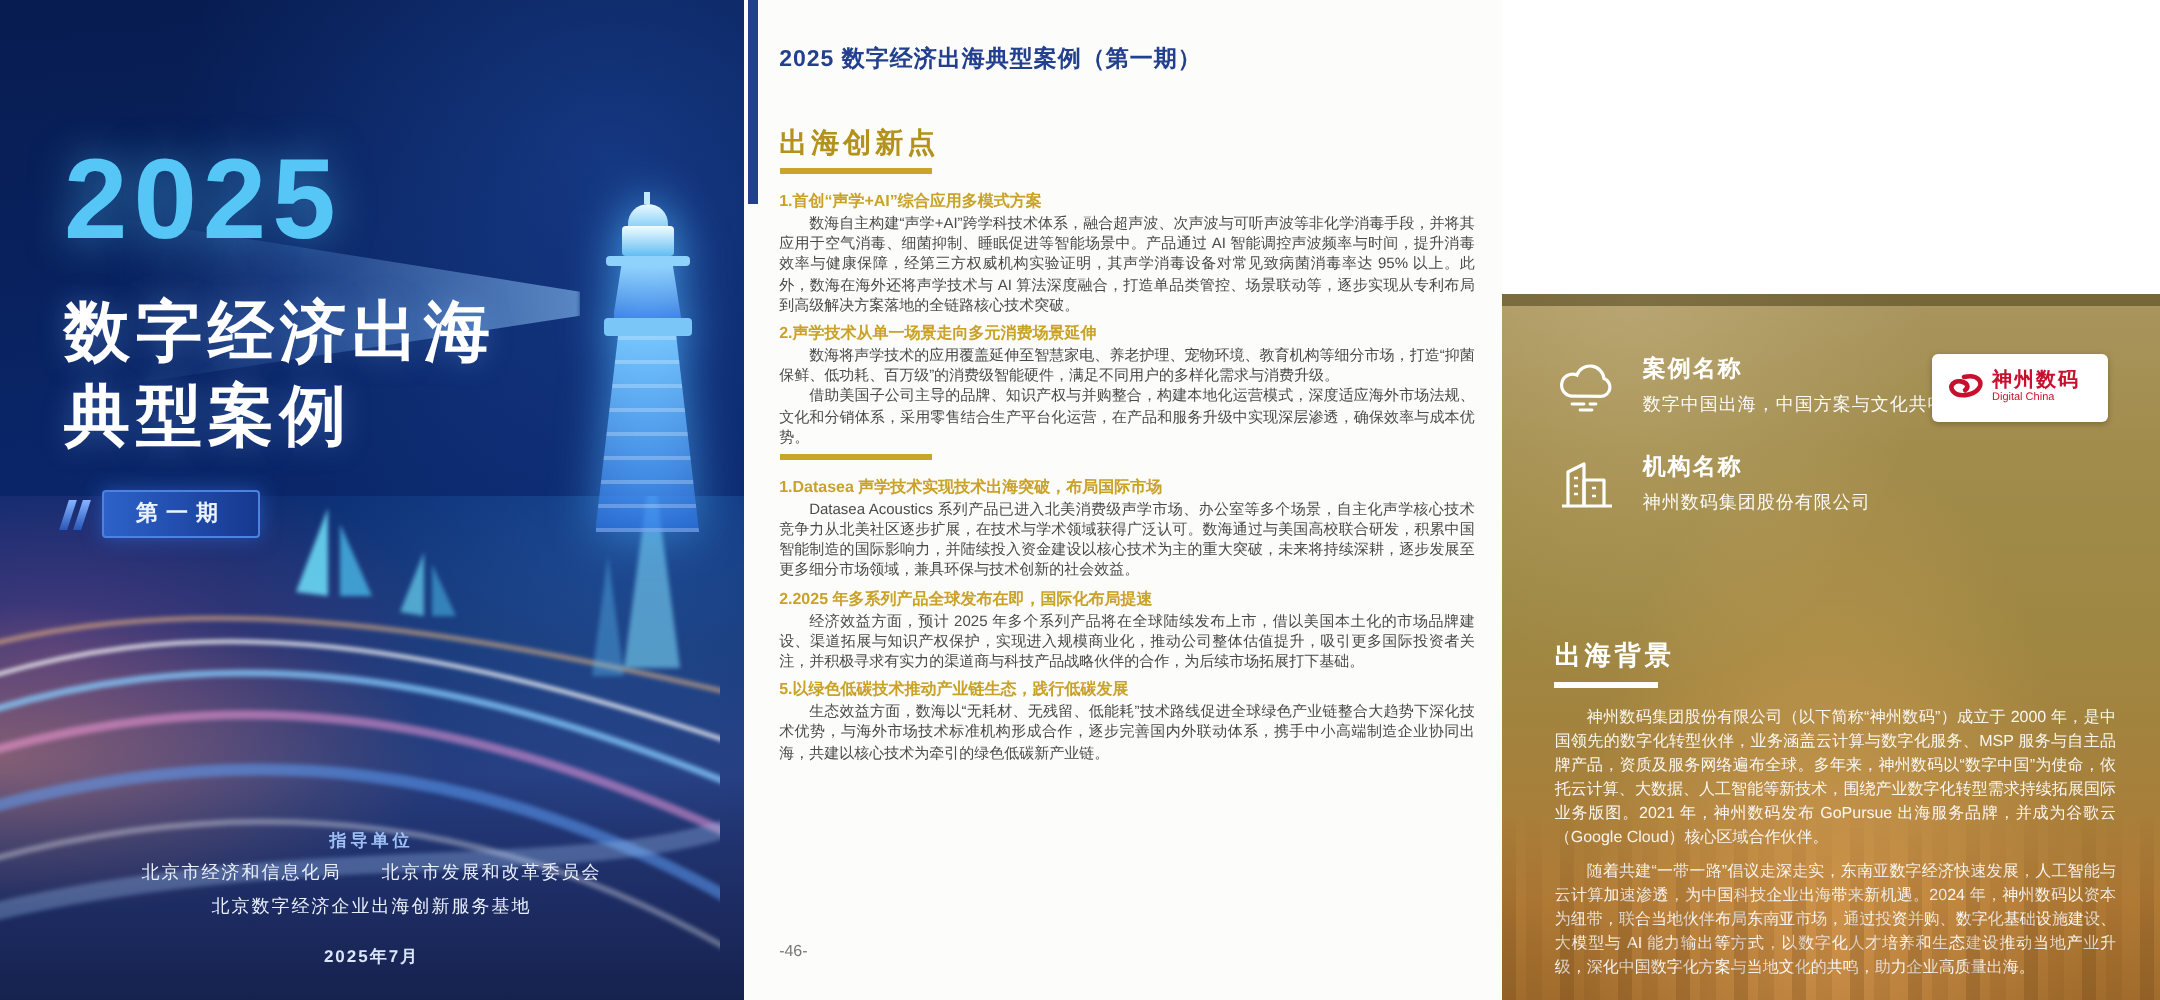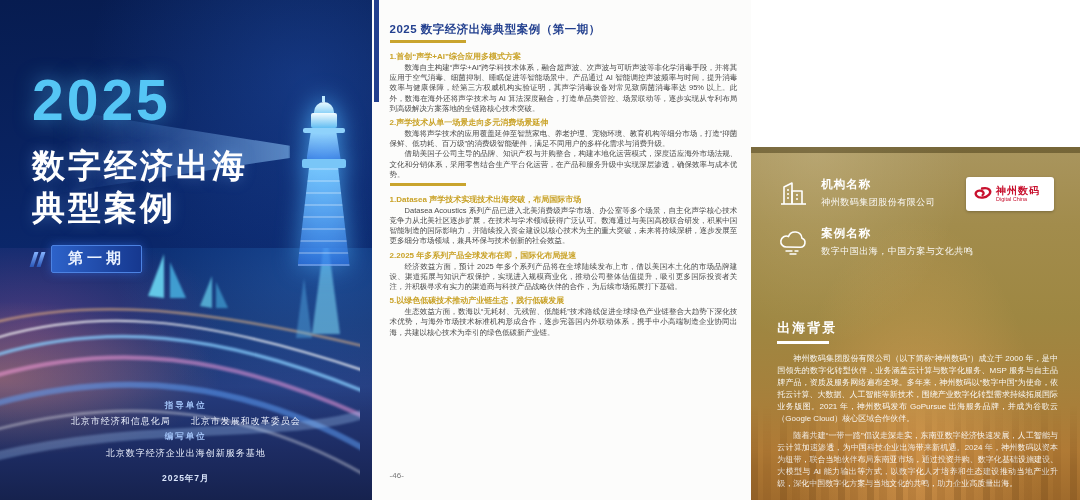--- a/index.html
+++ b/index.html
@@ -11,21 +11,21 @@
       radial-gradient(circle at 82% 16%, rgba(50,110,220,.30), transparent 42%),
       linear-gradient(175deg,#071c50 0%,#0a2566 40%,#0c2c74 70%,#0f3382 100%);}
   .cover-text{position:absolute;left:32px;top:72px;z-index:5;}
   .cover-year{font-size:57px;font-weight:800;color:#55c6f5;letter-spacing:3px;line-height:1;
     text-shadow:0 0 20px rgba(90,200,255,.55);}
   .cover-title{margin-top:16px;font-size:33px;font-weight:800;color:#fff;letter-spacing:3px;line-height:1.28;
     text-shadow:0 0 14px rgba(120,180,255,.35);}
   .issue-row{margin-top:16px;display:flex;align-items:center;z-index:5;position:relative;}
   .tick{width:4px;height:15px;margin-right:3px;transform:skewX(-18deg);
     background:linear-gradient(#86b4ff,#2a57b8);}
-  .issue-badge{margin-left:5px;padding:3px 16px 4px;font-size:15px;font-weight:700;color:#eaf2ff;
+  .issue-badge{margin-left:5px;padding:3px 16px 4px;font-size:11px;font-weight:700;color:#eaf2ff;
     letter-spacing:4px;background:linear-gradient(90deg,#2d62c9,#16388f);
     border:1px solid #4c82e2;border-radius:2px;box-shadow:0 0 10px rgba(60,120,240,.5);}
   .beam{position:absolute;left:52px;top:108px;width:238px;height:86px;z-index:2;filter:blur(1px);
     background:linear-gradient(to left, rgba(150,205,255,.55), rgba(110,170,255,.18) 60%, rgba(110,170,255,0));
     clip-path:polygon(100% 44%,0 0,0 100%,100% 58%);}
   .lighthouse{position:absolute;right:20px;top:96px;width:56px;z-index:3;display:flex;flex-direction:column;
     align-items:center;filter:drop-shadow(0 0 12px rgba(80,180,255,.85));}
   .lh-dome{width:20px;height:11px;border-radius:10px 10px 0 0;background:linear-gradient(#eafaff,#8ed2f8);}
   .lh-mast{width:3px;height:6px;background:#bfe9ff;}
   .lh-lantern{width:26px;height:15px;background:linear-gradient(#f2fcff,#62bdf2);border-radius:2px;}
@@ -151,31 +151,31 @@
       </div>
       <div class="issue-row">
         <div class="tick"></div>
         <div class="tick"></div>
         <div class="issue-badge">第一期</div>
       </div>
     </div>
     <div class="cover-footer">
       <div class="cf-label">指导单位</div>
       <div class="cf-org">北京市经济和信息化局　　北京市发展和改革委员会</div>
-      <div class="cf-label">编写单位</div>
       <div class="cf-org">北京数字经济企业出海创新服务基地</div>
       <div class="cf-date">2025年7月</div>
     </div>
   </div>
 
   <div class="mid">
     <div class="mid-cornerbar"></div>
     <div class="mid-content">
       <div class="mid-header">2025 数字经济出海典型案例（第一期）</div>
 
+      <div class="sec-title">出海创新点</div>
       <div class="sec-underline"></div>
       <div class="item-title">1.首创“声学+AI”综合应用多模式方案</div>
       <div class="item-body">数海自主构建“声学+AI”跨学科技术体系，融合超声波、次声波与可听声波等非化学消毒手段，并将其应用于空气消毒、细菌抑制、睡眠促进等智能场景中。产品通过 AI 智能调控声波频率与时间，提升消毒效率与健康保障，经第三方权威机构实验证明，其声学消毒设备对常见致病菌消毒率达 95% 以上。此外，数海在海外还将声学技术与 AI 算法深度融合，打造单品类管控、场景联动等，逐步实现从专利布局到高级解决方案落地的全链路核心技术突破。</div>
       <div class="item-title">2.声学技术从单一场景走向多元消费场景延伸</div>
       <div class="item-body">数海将声学技术的应用覆盖延伸至智慧家电、养老护理、宠物环境、教育机构等细分市场，打造“抑菌保鲜、低功耗、百万级”的消费级智能硬件，满足不同用户的多样化需求与消费升级。</div>
       <div class="item-body">借助美国子公司主导的品牌、知识产权与并购整合，构建本地化运营模式，深度适应海外市场法规、文化和分销体系，采用零售结合生产平台化运营，在产品和服务升级中实现深层渗透，确保效率与成本优势。</div>
 
       <div class="sec-underline"></div>
       <div class="item-title">1.Datasea 声学技术实现技术出海突破，布局国际市场</div>
       <div class="item-body">Datasea Acoustics 系列产品已进入北美消费级声学市场、办公室等多个场景，自主化声学核心技术竞争力从北美社区逐步扩展，在技术与学术领域获得广泛认可。数海通过与美国高校联合研发，积累中国智能制造的国际影响力，并陆续投入资金建设以核心技术为主的重大突破，未来将持续深耕，逐步发展至更多细分市场领域，兼具环保与技术创新的社会效益。</div>
@@ -196,46 +196,46 @@
             <path d="M20 5 C33 2 38 10 33 16 C28 22 15 24 10 18 C6 13 11 8 17 9 C23 10 25 14 21 17" fill="none" stroke="#c8102e" stroke-width="4.2" stroke-linecap="round"></path>
           </svg>
           <div class="logo-texts">
             <div class="logo-cn">神州数码</div>
             <div class="logo-en">Digital China</div>
           </div>
         </div>
 
         <div class="row">
           <div class="row-icon">
+            <svg width="32" height="32" viewBox="0 0 32 32" fill="none" stroke="#fff" stroke-width="1.6" stroke-linecap="round">
+              <path d="M10 21 a5.5 5.5 0 1 1 1.5 -10.5 a7 7 0 0 1 13.5 1.8 a4.6 4.6 0 0 1 -1.5 8.9 z"></path>
+              <path d="M9 25 h6 M18 25 h3 M13 28 h6" stroke-width="1.4"></path>
+            </svg>
+          </div>
+          <div>
+            <div class="row-label">案例名称</div>
+            <div class="row-value">数字中国出海，中国方案与文化共鸣</div>
+          </div>
+        </div>
+
+        <div class="row">
+          <div class="row-icon">
             <svg width="32" height="32" viewBox="0 0 32 32" fill="none" stroke="#fff" stroke-width="1.6" stroke-linejoin="round">
               <path d="M7 27 V10 l8 -4 v21"></path>
                 <path d="M15 27 V14 h10 v13"></path>
                 <path d="M4 27 h25"></path>
               <path d="M10 13 h2 M10 17 h2 M10 21 h2 M19 18 h2 M19 22 h2" stroke-width="1.3"></path>
             </svg>
           </div>
           <div>
             <div class="row-label">机构名称</div>
             <div class="row-value">神州数码集团股份有限公司</div>
           </div>
         </div>
 
-        <div class="row">
-          <div class="row-icon">
-            <svg width="32" height="32" viewBox="0 0 32 32" fill="none" stroke="#fff" stroke-width="1.6" stroke-linecap="round">
-              <path d="M10 21 a5.5 5.5 0 1 1 1.5 -10.5 a7 7 0 0 1 13.5 1.8 a4.6 4.6 0 0 1 -1.5 8.9 z"></path>
-              <path d="M9 25 h6 M18 25 h3 M13 28 h6" stroke-width="1.4"></path>
-            </svg>
-          </div>
-          <div>
-            <div class="row-label">案例名称</div>
-            <div class="row-value">数字中国出海，中国方案与文化共鸣</div>
-          </div>
-        </div>
-
       </div>
 
       <div class="bg-sec">
         <div class="bg-title">出海背景</div>
         <div class="bg-underline"></div>
         <div class="bg-para">神州数码集团股份有限公司（以下简称“神州数码”）成立于 2000 年，是中国领先的数字化转型伙伴，业务涵盖云计算与数字化服务、MSP 服务与自主品牌产品，资质及服务网络遍布全球。多年来，神州数码以“数字中国”为使命，依托云计算、大数据、人工智能等新技术，围绕产业数字化转型需求持续拓展国际业务版图。2021 年，神州数码发布 GoPursue 出海服务品牌，并成为谷歌云（Google Cloud）核心区域合作伙伴。</div>
         <div class="bg-para">随着共建“一带一路”倡议走深走实，东南亚数字经济快速发展，人工智能与云计算加速渗透，为中国科技企业出海带来新机遇。2024 年，神州数码以资本为纽带，联合当地伙伴布局东南亚市场，通过投资并购、数字化基础设施建设、大模型与 AI 能力输出等方式，以数字化人才培养和生态建设推动当地产业升级，深化中国数字化方案与当地文化的共鸣，助力企业高质量出海。</div>
       </div>
     </div>
   </div>

